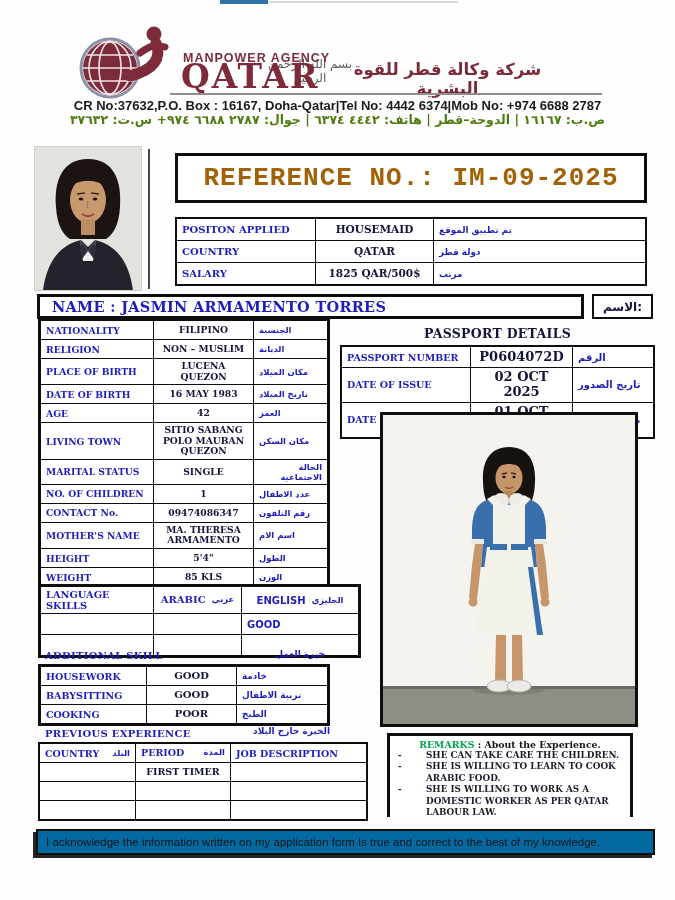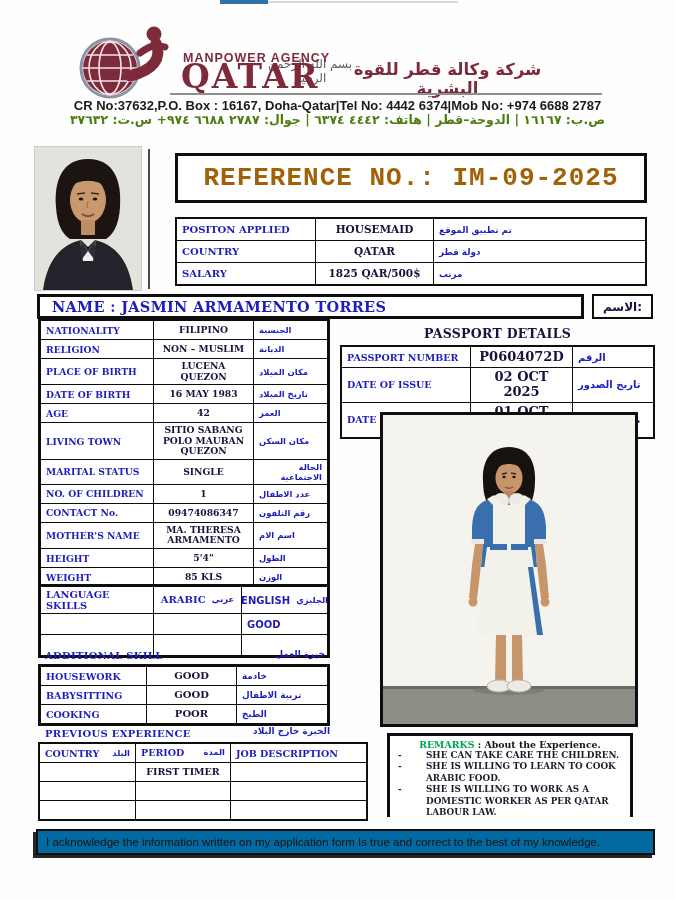--- a/index.html
+++ b/index.html
@@ -72,21 +72,21 @@
               color:#14143c;letter-spacing:.3px;}
   .passport{left:340px;top:345px;width:315px;justify-content:space-between;}
   .passport .trow{min-height:20px;}
   .passport .c1{width:128px;color:#1d1dbb;font-size:9.5px;}
   .passport .c2{width:102px;font-size:13px;}
   .passport .c3{flex:1;font-size:10px;}
 
   .fullphoto{left:380px;top:412px;width:258px;height:315px;border:3px solid #0e0e0e;box-sizing:border-box;
              background:#f4f3ee;}
 
-  .lang{left:38px;top:584px;width:292px;border-width:3px;}
+  .lang{left:38px;top:584px;width:323px;border-width:3px;}
   .lang .trow{min-height:20px;}
   .lang .c1{width:112px;color:#1d1dbb;font-size:9.8px;}
   .lang .c2{width:88px;font-size:10px;}
   .lang .c3{flex:1;font-size:10px;}
   .hmix{display:flex;gap:6px;align-items:center;justify-content:center;width:100%;}
   .hmix .en{color:#1d1dbb;}
   .hmix .ar{font-family:"DejaVu Sans",sans-serif;color:#1d1dbb;font-size:8.4px;}
 
   .sec-label{font-weight:bold;font-size:10px;color:#1d1dbb;letter-spacing:.3px;}
   .sec-label-ar{font-family:"DejaVu Sans",sans-serif;font-weight:bold;font-size:9px;color:#1d1dbb;

